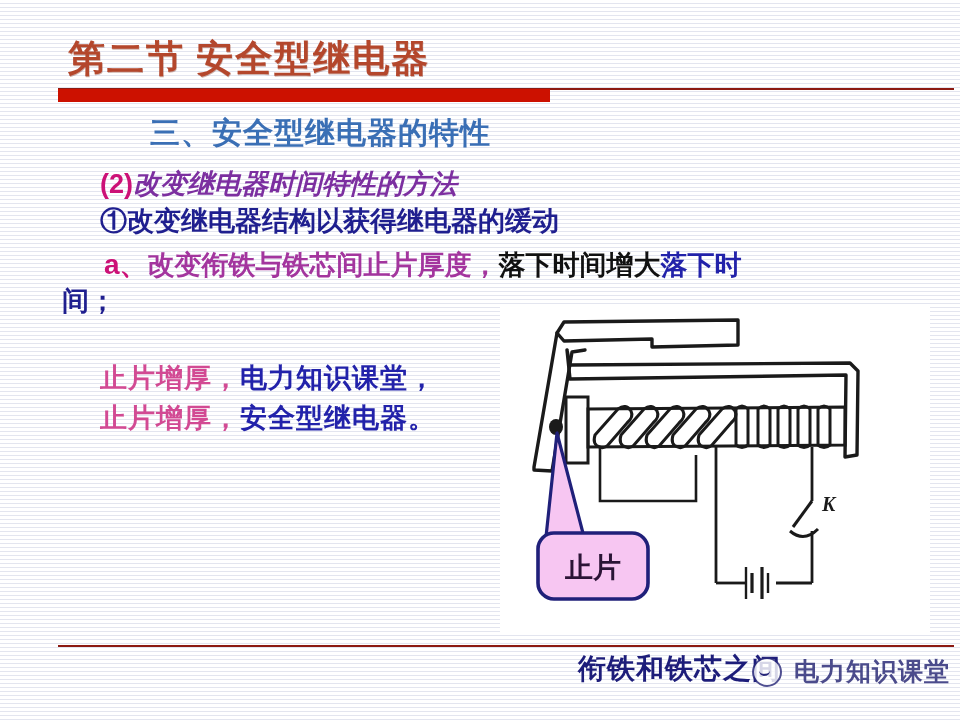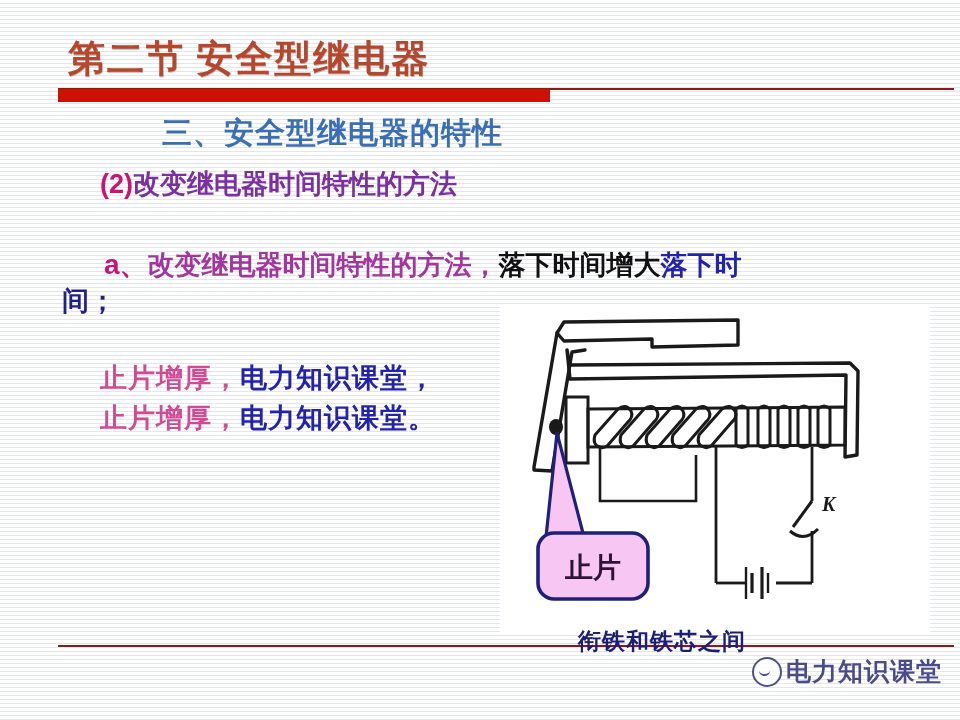--- a/index.html
+++ b/index.html
@@ -61,21 +61,21 @@
     left: 58px;
     top: 55px;
     width: 492px;
     height: 13px;
     background: #cc1100;
   }
 
   
   #subtitle {
     position: absolute;
-    left: 162px;
+    left: 150px;
     top: 113px;
     font-size: 30px;
     font-weight: 700;
     letter-spacing: 1px;
     color: #3a6fb5;
     white-space: nowrap;
   }
 
   
   .body-line {
@@ -85,21 +85,21 @@
     font-weight: 700;
     white-space: nowrap;
     letter-spacing: 0px;
   }
   #line-2   { left: 100px; top: 166px; }
   #line-1a  { left: 100px; top: 203px; }
   #line-a   { left: 104px; top: 246px; }
   #line-a2  { left: 62px;  top: 283px; }
 
   .c-magenta { color: #cc1177; }
-  .c-purple  { color: #7c2fa0; }
+  .c-purple  { color: #7c2fa0; font-style: italic; }
   .c-violet  { color: #a3359e; }
   .c-navy    { color: #1f1f8f; }
   .c-blue    { color: #2222aa; }
   .c-black   { color: #111111; }
   .c-pink    { color: #d24a93; text-align: right; }
 
   #line-2 .seg1 { font-family: "Liberation Sans", sans-serif; font-size: 27px; }
   #line-a .seg1 { font-family: "Liberation Sans", sans-serif; font-size: 28px; }
 
   
@@ -137,37 +137,37 @@
     position: absolute;
     left: 58px;
     top: 645px;
     width: 896px;
     height: 2px;
     background: #8c1a12;
   }
   #bottom-caption {
     position: absolute;
     left: 578px;
-    top: 626px;
-    font-size: 23px;
+    top: 650px;
+    font-size: 28px;
     font-weight: 700;
     color: #1d1d7a;
     white-space: nowrap;
     letter-spacing: 1px;
     font-family: Liberation Serif, serif;
   }
 
   
   #watermark {
     position: absolute;
     left: 752px;
     top: 655px;
     display: flex;
     align-items: center;
-    gap: 4px;
+    gap: 12px;
     opacity: 0.82;
   }
   #watermark-logo {
     width: 26px;
     height: 26px;
     border-radius: 50%;
     border: 2px solid #2a2a7a;
     background: #ffffff;
     position: relative;
     flex: 0 0 auto;
@@ -200,35 +200,38 @@
     <div id="title-rule-thin"></div>
     <div id="title-rule-bar"></div>
   </div>
 
   <div id="subtitle">三、安全型继电器的特性</div>
 
   <div class="body-line" id="line-2">
     <span class="seg1 c-magenta">(2)</span><span class="c-purple">改变继电器时间特性的方法</span>
   </div>
 
+  <div class="body-line" id="line-1a">
+    <span class="c-navy">①改变继电器结构以获得继电器的缓动</span>
+  </div>
 
   <div class="body-line" id="line-a">
-    <span class="seg1 c-magenta">a、</span><span class="c-violet">改变继电器时间特性的方法，</span><span class="c-black">落下时间增大</span><span class="c-blue">落下时</span>
+    <span class="seg1 c-magenta">a、</span><span class="c-violet">改变衔铁与铁芯间止片厚度，</span><span class="c-black">落下时间增大</span><span class="c-blue">落下时</span>
   </div>
 
   <div class="body-line" id="line-a2">
     <span class="c-navy">间；</span>
   </div>
 
   <div id="note-block">
     <div class="note-line">
       <span class="c-pink">止片增厚，</span><span class="c-blue">电力知识课堂，</span>
     </div>
     <div class="note-line">
-      <span class="c-pink">止片增厚，</span><span class="c-blue">电力知识课堂。</span>
+      <span class="c-pink">止片增厚，</span><span class="c-blue">安全型继电器。</span>
     </div>
   </div>
 
   <div id="figure-panel">
     <svg id="figure-svg" viewBox="0 0 430 328" xmlns="http://www.w3.org/2000/svg">
 
       <g fill="none" stroke="#1a1a1a" stroke-width="3.4" stroke-linejoin="round" stroke-linecap="round">
 
         <path d="M57 28 L64 17 L238 15 L238 40 L152 42 L152 34 L64 36 Z"></path>
 

